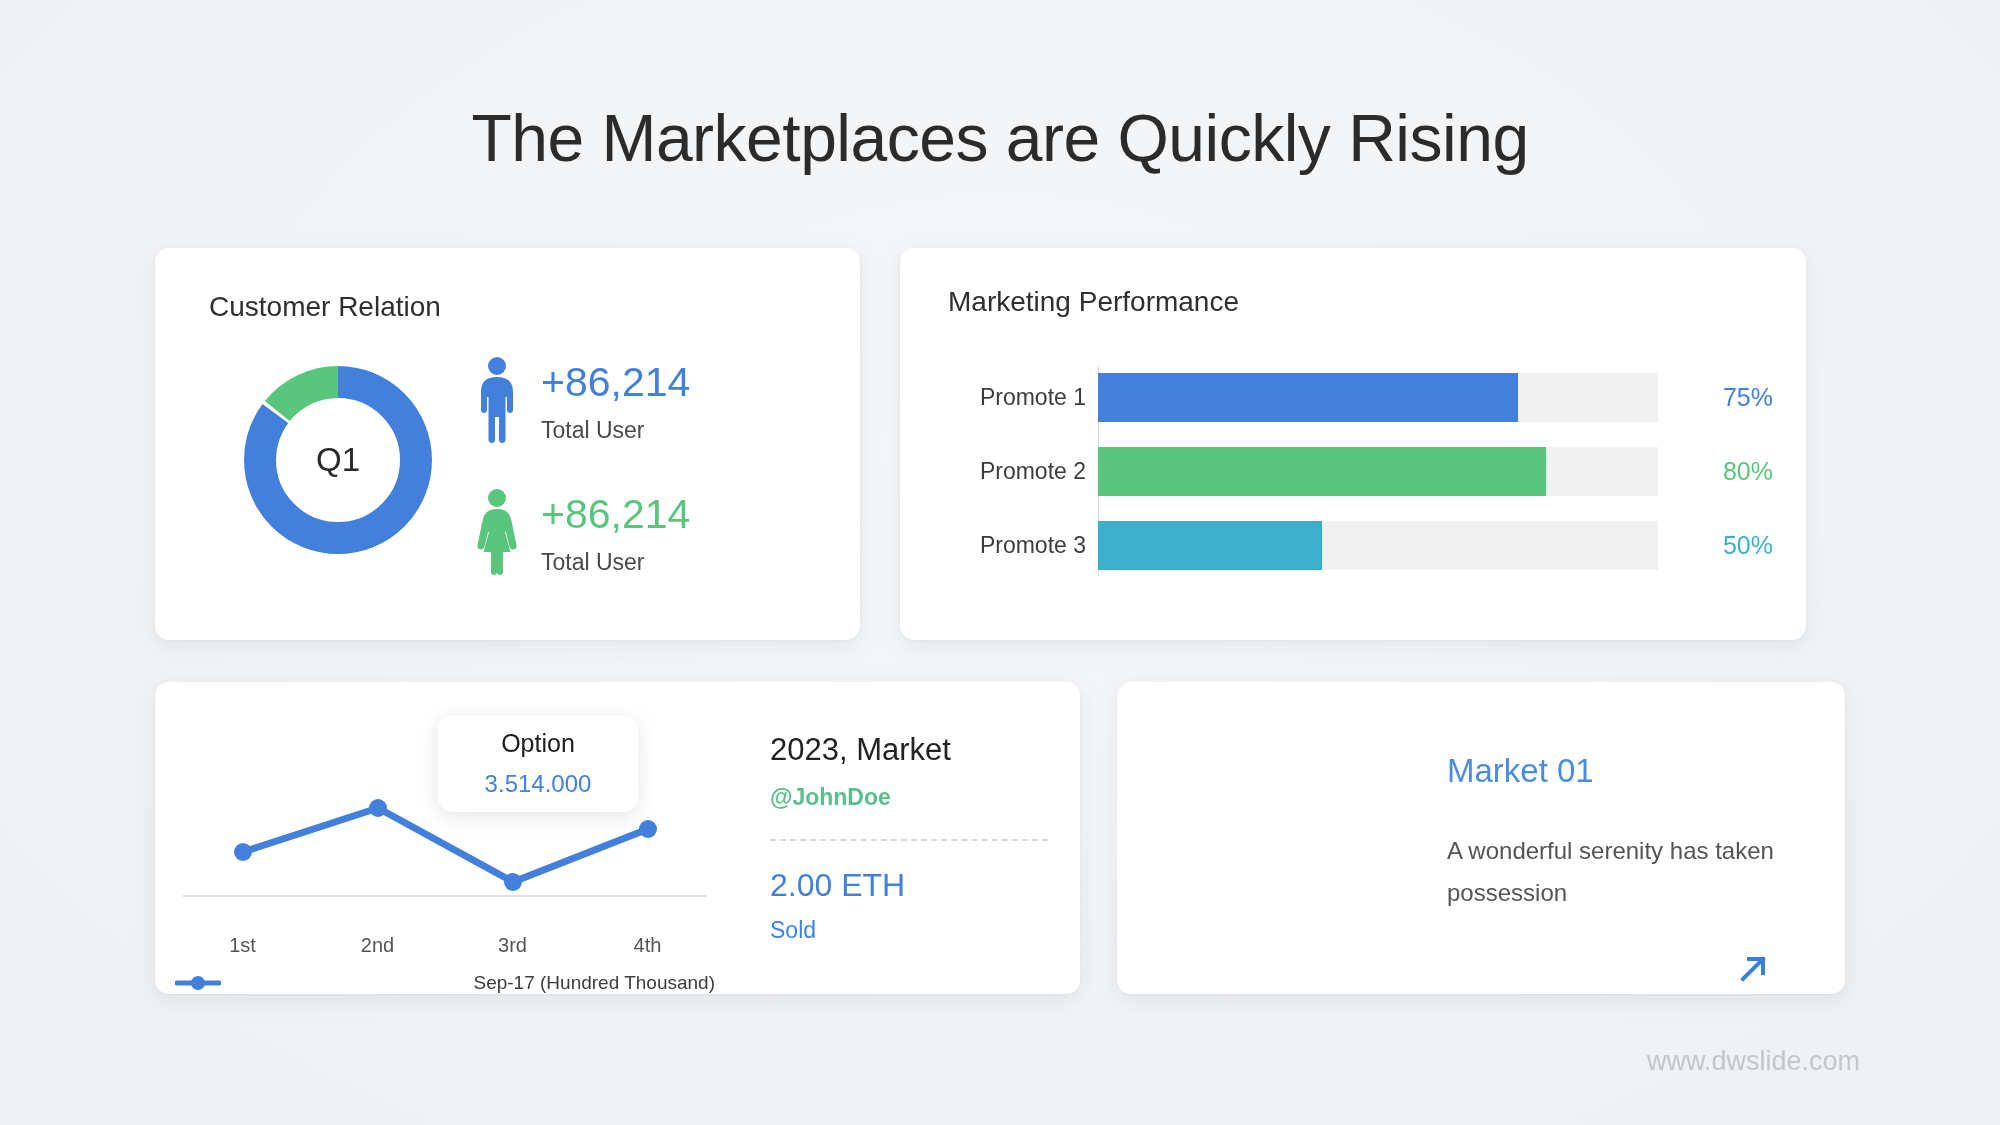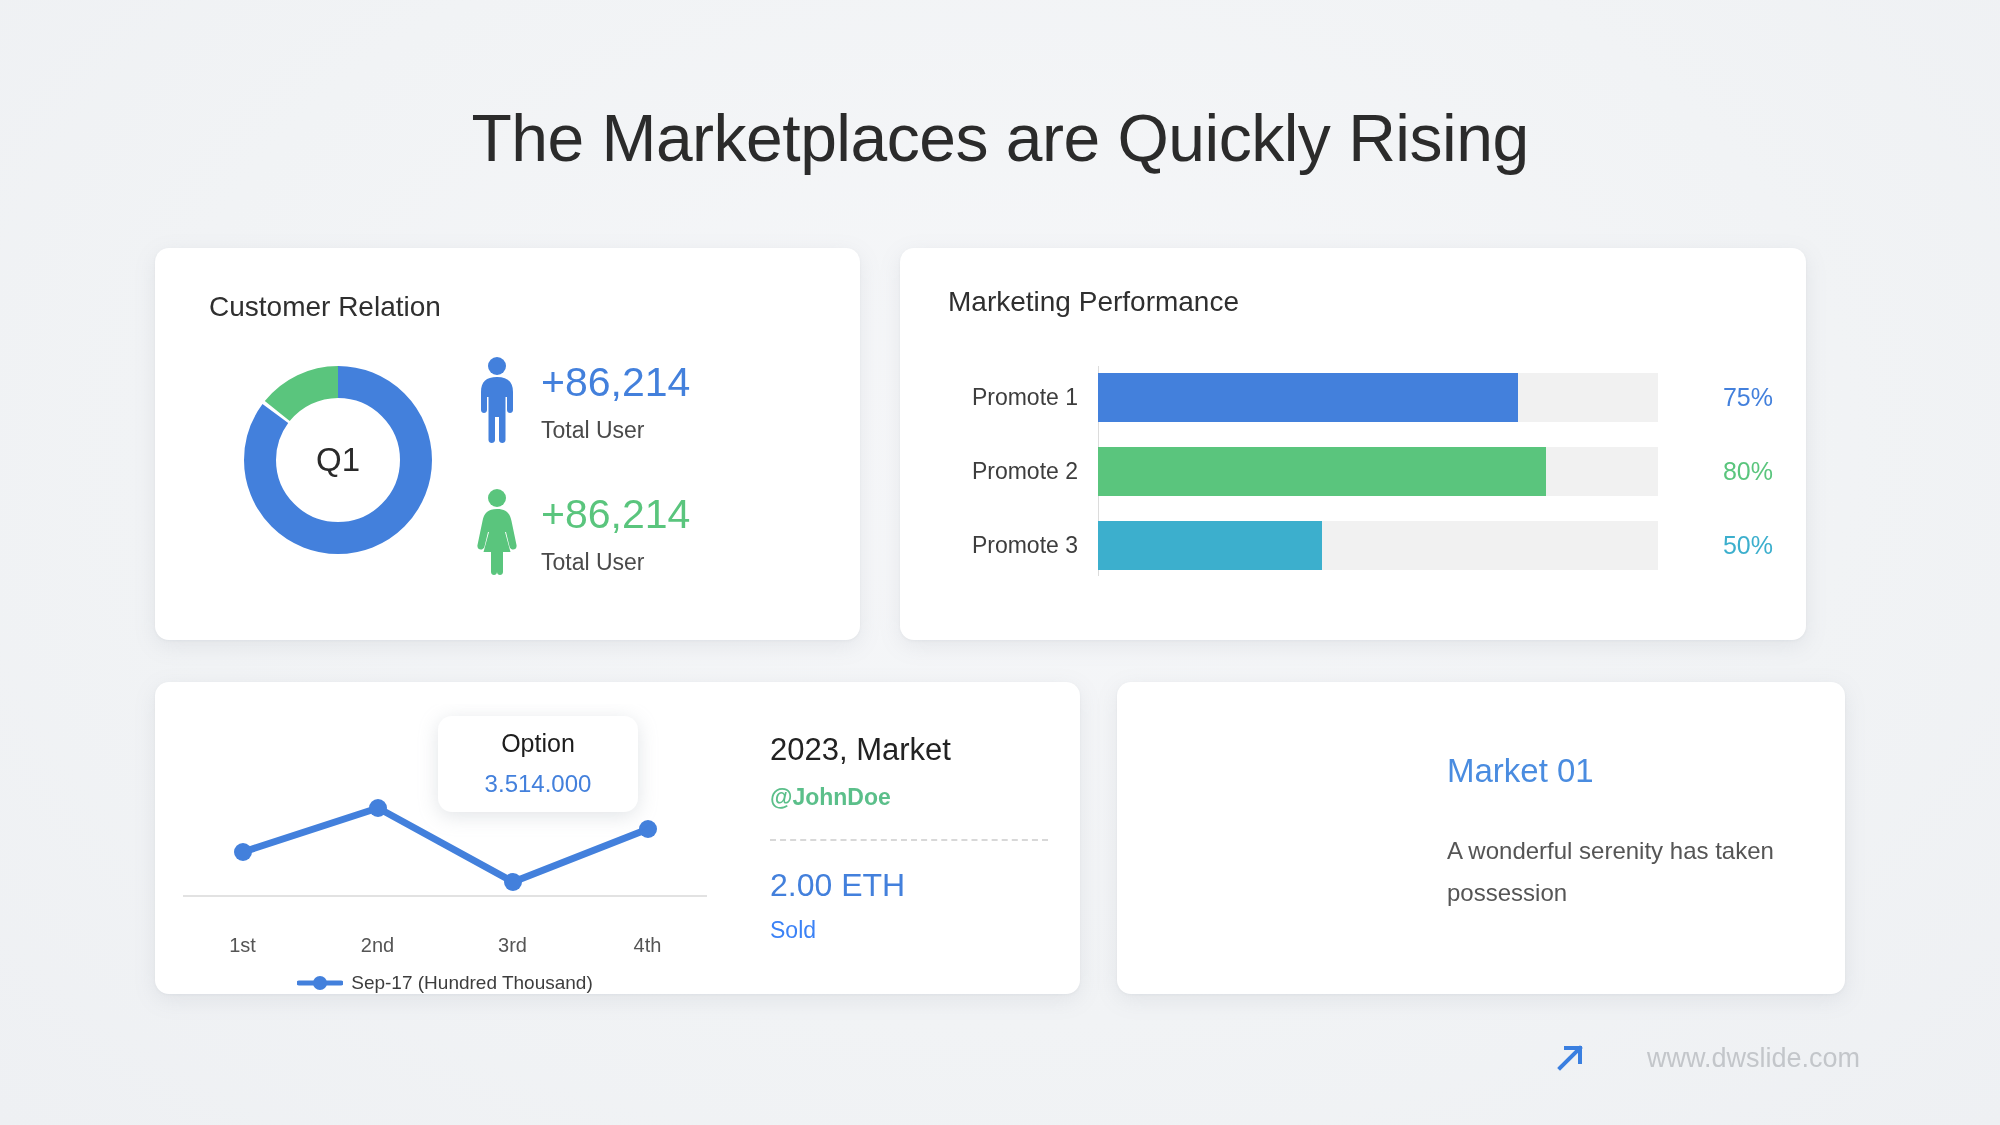--- a/index.html
+++ b/index.html
@@ -57,21 +57,21 @@
   .stat-icon { width: 44px; height: 88px; flex: 0 0 44px; }
   .stat-num  { font-size: 41px; font-weight: 400; line-height: 1; margin-top: 6px; }
   .stat-label{ font-size: 23px; color: #4a4a4a; margin-top: 14px; }
   .c-blue  { color: #4380dc; }
   .c-green { color: #5ac57d; }
 
   
   .bars { position: absolute; left: 48px; top: 112px; width: 850px; }
   .bar-row { position: relative; height: 74px; display: flex; align-items: center; }
   .bar-label {
-    width: 150px; text-align: right; padding-right: 20px;
+    width: 150px; text-align: right; padding-right: 12px;
     font-size: 23px; color: #3d3d3d; flex: 0 0 150px;
   }
   .bar-track {
     position: relative; flex: 1 1 auto; height: 49px; background: #f1f1f1;
     max-width: 614px;
   }
   .bar-fill { position: absolute; left: 0; top: 0; bottom: 0; }
   .bar-pct { width: 100px; text-align: center; font-size: 25px; flex: 0 0 100px; margin-left: 40px; }
   .bar-axis {
     position: absolute; left: 150px; top: 6px; bottom: 6px;
@@ -80,21 +80,21 @@
 
   
   .linechart { position: absolute; left: 20px; top: 22px; width: 540px; height: 240px; }
   .tick-row {
     position: absolute; left: 20px; top: 252px; width: 540px;
     display: flex;
   }
   .tick { flex: 1 1 0; text-align: center; font-size: 20px; color: #555; }
   .legend {
     position: absolute; left: 20px; top: 290px; width: 540px;
-    display: flex; align-items: center; justify-content: center; gap: 8px;
+    display: flex; align-items: center; justify-content: space-between; gap: 8px;
   }
   .legend-mark { width: 46px; height: 20px; flex: 0 0 46px; }
   .legend-text { font-size: 19px; color: #3d3d3d; }
 
   
   .market-info { position: absolute; left: 615px; top: 50px; width: 280px; }
   .mi-title  { font-size: 31px; color: #222; }
   .mi-handle { font-size: 23px; font-weight: bold; color: #5bbf8a; margin-top: 16px; }
   .mi-divider{ border-top: 2px dashed #d8d8d8; margin: 28px 0 26px 0; width: 278px; }
   .mi-price  { font-size: 32px; color: #4380dc; }
@@ -107,21 +107,21 @@
     display: flex; align-items: center; justify-content: center;
     font-size: 38px; color: #4380dc;
   }
   .market-text { position: absolute; left: 330px; top: 70px; width: 340px; }
   .mt-title { font-size: 33px; color: #4a8ce0; }
   .mt-desc  { font-size: 24px; color: #555; line-height: 1.75; margin-top: 40px; }
 
   
   .footer {
     position: absolute; right: 140px; bottom: 48px;
-    display: flex; align-items: center; gap: 58px;
+    display: flex; align-items: center; gap: 58px; flex-direction: column;
   }
   .footer-url { font-size: 27px; color: #c3c6ca; }
 </style>
 </head>
 <body>
 
 <div class="slide">
 
   <div class="title">The Marketplaces are Quickly Rising</div>
 

